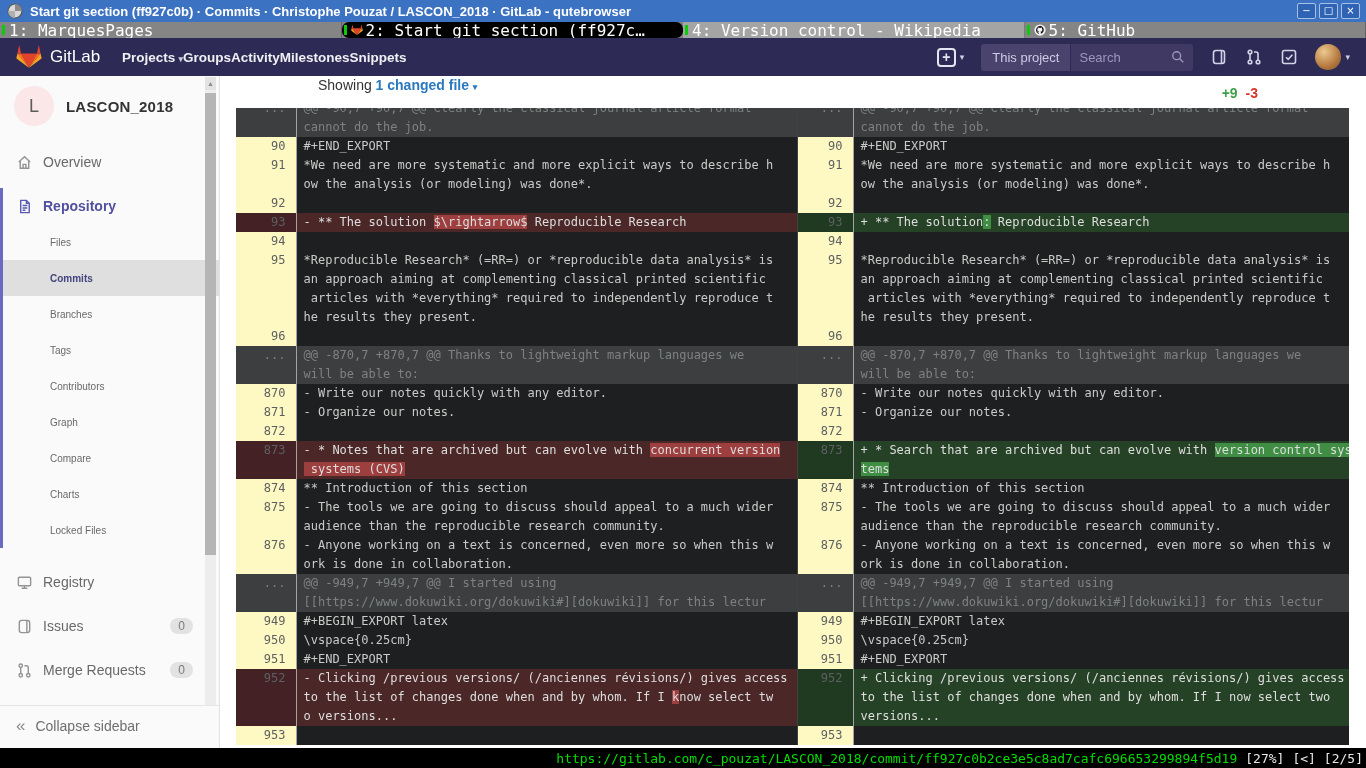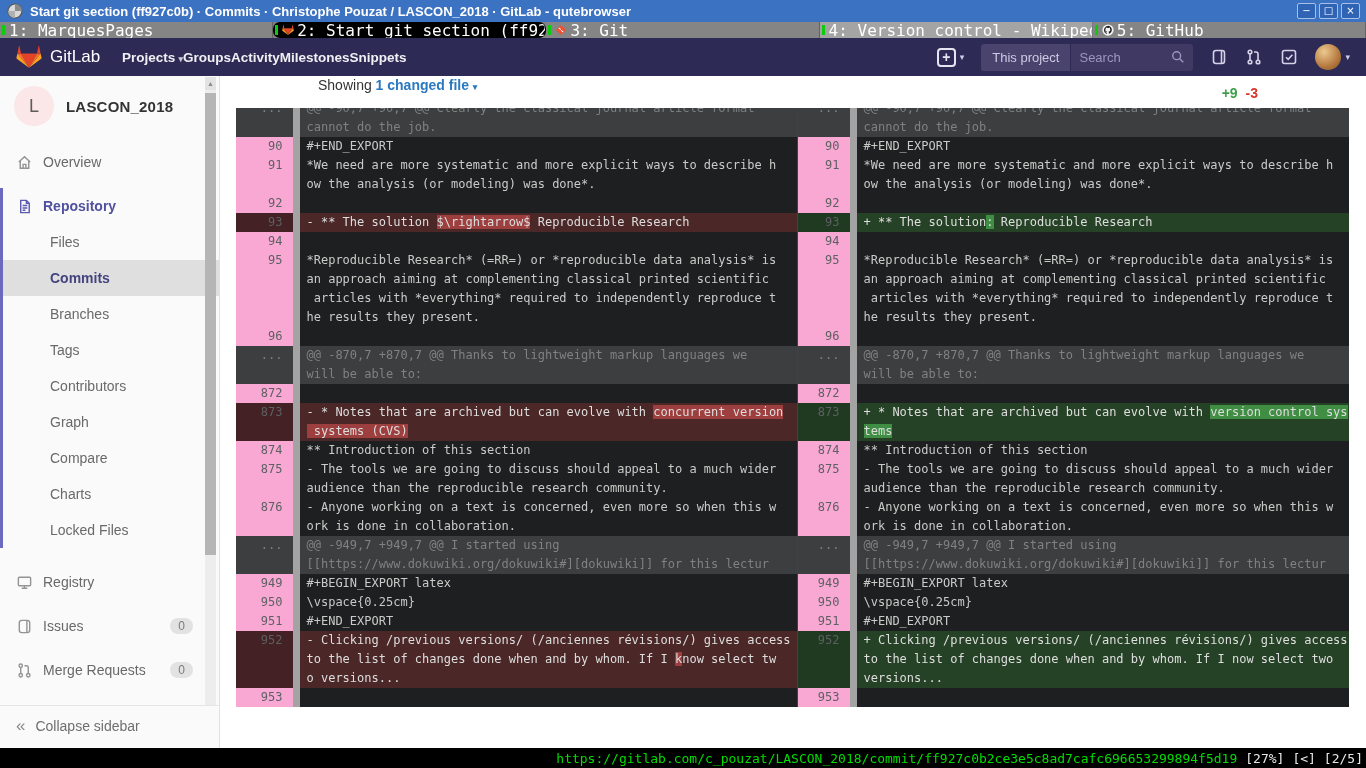--- a/index.html
+++ b/index.html
@@ -63,21 +63,21 @@
                     color:#5c5c5c; font-size:18px; display:flex; align-items:center;
                     justify-content:center; }
   .project-name { font-size:15px; font-weight:600; color:#333; letter-spacing:.2px; }
   .nav-item { display:flex; align-items:center; gap:10px; height:36px; padding-left:16px;
               color:#696969; font-size:14px;text-align:center; }
   .nav-item svg { width:17px; height:17px; stroke:#949494; fill:none; stroke-width:1.5; flex:0 0 auto; }
   .repo-section { border-left:3px solid #6b6ac0; margin-top:8px; }
   .repo-section .nav-item.head { padding-left:13px; color:#50509e; font-weight:700; }
   .repo-section .nav-item.head svg { stroke:#5a5ab0; }
   .sub-item { display:flex; align-items:center; height:36px; padding-left:47px;
-              color:#696969; font-size:14px; }
+              color:#696969; font-size:10px; }
   .sub-item.selected { background:#dfdfdf; color:#44447f; font-weight:600; }
   .mt8 { margin-top:8px; } .mt16 { margin-top:16px; }
   .badge { margin-left:auto; margin-right:26px; background:#e2e2e2; color:#7a7a7a;
            font-size:12px; border-radius:9px; padding:1px 8px; }
   .collapse-row { position:absolute; left:0; bottom:3px; width:219px; height:40px;
                   border-top:1px solid #e5e5e5; display:flex; align-items:center;
                   gap:10px; padding-left:16px; color:#6f6f6f; font-size:14px; background:#fafafa; }
   .collapse-row .chev { font-size:17px; color:#8a8a8a; }
   .side-scroll { position:absolute; right:3px; top:1px; width:11px; height:628px; background:#ededed; }
   .side-scroll .arrow { width:11px; height:13px; color:#8a8a8a; font-size:7px; text-align:center;
@@ -91,23 +91,23 @@
   .showing { position:absolute; left:98px; top:1px; font-size:14px; color:#333; }
   .showing .link { color:#2a79c0; font-weight:600; }
   .showing .caret { color:#2a79c0; font-size:9px; }
   .stats { position:absolute; right:108px; top:9px; font-size:14px; font-weight:700; }
   .stats .adds { color:#3f9e49; } .stats .dels { color:#d9372b; margin-left:4px; }
 
   .diff-wrap { position:absolute; left:16px; top:32px; width:1113px; height:637px; overflow:hidden; }
   table.diff { border-collapse:collapse; table-layout:fixed; width:1113px; margin-top:-9px;
                font-family:"DejaVu Sans Mono", monospace; font-size:12px; line-height:19px; }
   td { vertical-align:top; padding:0; }
-  td.num  { text-align:right; padding-right:10px; color:#5d6062; background:#f9a8d4; }
+  td.num  { text-align:right; padding-right:10px; color:#5d6062; background:#fef9c3; }
   td.code { white-space:pre; overflow:hidden; padding-left:7px;
-            border-left:7px solid #a3a3a3; color:#c9cbc8; background:#1d1f21; }
+            border-left:1px solid #a3a3a3; color:#c9cbc8; background:#1d1f21; }
   td.num.rnum { border-left:1px solid #3f4143; }
   td.num.hunk, td.code.hunk { background:#3c3e40; color:#7e8281; }
   td.num.del  { background:#432124; }
   td.code.del { background:#4b2727; color:#dedede; }
   td.num.add  { background:#203a21; }
   td.code.add { background:#264226; color:#dedede; }
   td.code.del .hl { background:#9d3f3f; }
   td.code.add .hl { background:#3f8e43; }
 
   
@@ -145,30 +145,20 @@
       <path fill="#e24329" d="M18 33 7 13h22z"></path>
       <path fill="#fc6d26" d="M18 33 7 13H2z"></path>
         <path fill="#fc6d26" d="M18 33 29 13h5z"></path>
       <path fill="#fca326" d="M2 13 .6 19c-.1.5.1 1 .5 1.3L18 33z"></path>
       <path fill="#fca326" d="M34 13l1.4 6c.1.5-.1 1-.5 1.3L18 33z"></path>
       <path fill="#e24329" d="M2 13h5L4.8 2.6c-.1-.4-.7-.4-.8 0z"></path>
       <path fill="#e24329" d="M34 13h-5l2.2-10.4c.1-.4.7-.4.8 0z"></path>
     </svg>
     <div class="label">2: Start git section (ff927c…</div>
   </div>
-  <div class="tab">
-    <div class="indicator"></div>
-    <svg class="favicon" viewBox="0 0 16 16">
-      <rect x="3.2" y="3.2" width="9.6" height="9.6" transform="rotate(45 8 8)" fill="#f05133"></rect>
-      <circle cx="6" cy="6" r="1.1" fill="#fff"></circle>
-        <circle cx="10" cy="10" r="1.1" fill="#fff"></circle>
-      <path d="M6.7 6.7 9.3 9.3" stroke="#fff" stroke-width="1"></path>
-    </svg>
-    <div class="label">3: Git</div>
-  </div>
   <div class="tab alt">
     <div class="indicator"></div>
     <div class="label">4: Version control - Wikipedia</div>
   </div>
   <div class="tab">
     <div class="indicator"></div>
     <svg class="favicon" viewBox="0 0 16 16">
       <circle cx="8" cy="8" r="7.5" fill="#f2f2f2"></circle>
       <path fill="#191717" d="M8 2.5c-3 0-5.3 2.4-5.3 5.4 0 2.4 1.5 4.4 3.6 5.1.3 0 .4-.1.4-.3v-1c-1.5.3-1.8-.7-1.8-.7-.2-.6-.6-.8-.6-.8-.5-.3 0-.3 0-.3.5 0 .8.5.8.5.5.8 1.2.6 1.5.4 0-.3.2-.6.3-.7-1.2-.1-2.4-.6-2.4-2.6 0-.6.2-1 .5-1.4 0-.2-.2-.7.1-1.4 0 0 .4-.1 1.4.5a5 5 0 0 1 2.6 0c1-.6 1.4-.5 1.4-.5.3.7.1 1.2.1 1.4.3.4.5.8.5 1.4 0 2-1.2 2.5-2.4 2.6.2.2.4.5.4 1v1.5c0 .2.1.3.4.3 2.1-.7 3.6-2.7 3.6-5.1 0-3-2.4-5.4-5.4-5.4z"></path>
     </svg>
@@ -389,31 +379,43 @@
           </tr>
           <tr>
             <td class="num hunk" style="height: 19px;">...</td>
             <td class="code hunk"><span>@@ -870,7 +870,7 @@ Thanks to lightweight markup languages we
 will be able to:</span></td>
             <td class="num rnum hunk">...</td>
             <td class="code hunk"><span>@@ -870,7 +870,7 @@ Thanks to lightweight markup languages we
 will be able to:</span></td>
           </tr>
           <tr>
+            <td class="num ctx" style="height: 19px;">870</td>
+            <td class="code ctx"><span>- Write our notes quickly with any editor.</span></td>
+            <td class="num rnum ctx">870</td>
+            <td class="code ctx"><span>- Write our notes quickly with any editor.</span></td>
+          </tr>
+          <tr>
+            <td class="num ctx" style="height: 19px;">871</td>
+            <td class="code ctx"><span>- Organize our notes.</span></td>
+            <td class="num rnum ctx">871</td>
+            <td class="code ctx"><span>- Organize our notes.</span></td>
+          </tr>
+          <tr>
             <td class="num ctx" style="height: 19px;">872</td>
             <td class="code ctx"></td>
             <td class="num rnum ctx">872</td>
             <td class="code ctx"></td>
           </tr>
           <tr>
             <td class="num del" style="height: 19px;">873</td>
             <td class="code del"><span>- * Notes that are archived but can evolve with </span><span class="hl">concurrent version
  systems (CVS)</span></td>
             <td class="num rnum add">873</td>
-            <td class="code add"><span>+ * Notes that are archived but can evolve with </span><span class="hl">version control sys
+            <td class="code add"><span>+ * Search that are archived but can evolve with </span><span class="hl">version control sys
 tems</span></td>
           </tr>
           <tr>
             <td class="num ctx" style="height: 19px;">874</td>
             <td class="code ctx"><span>** Introduction of this section</span></td>
             <td class="num rnum ctx">874</td>
             <td class="code ctx"><span>** Introduction of this section</span></td>
           </tr>
           <tr>
             <td class="num ctx" style="height: 19px;">875</td>

